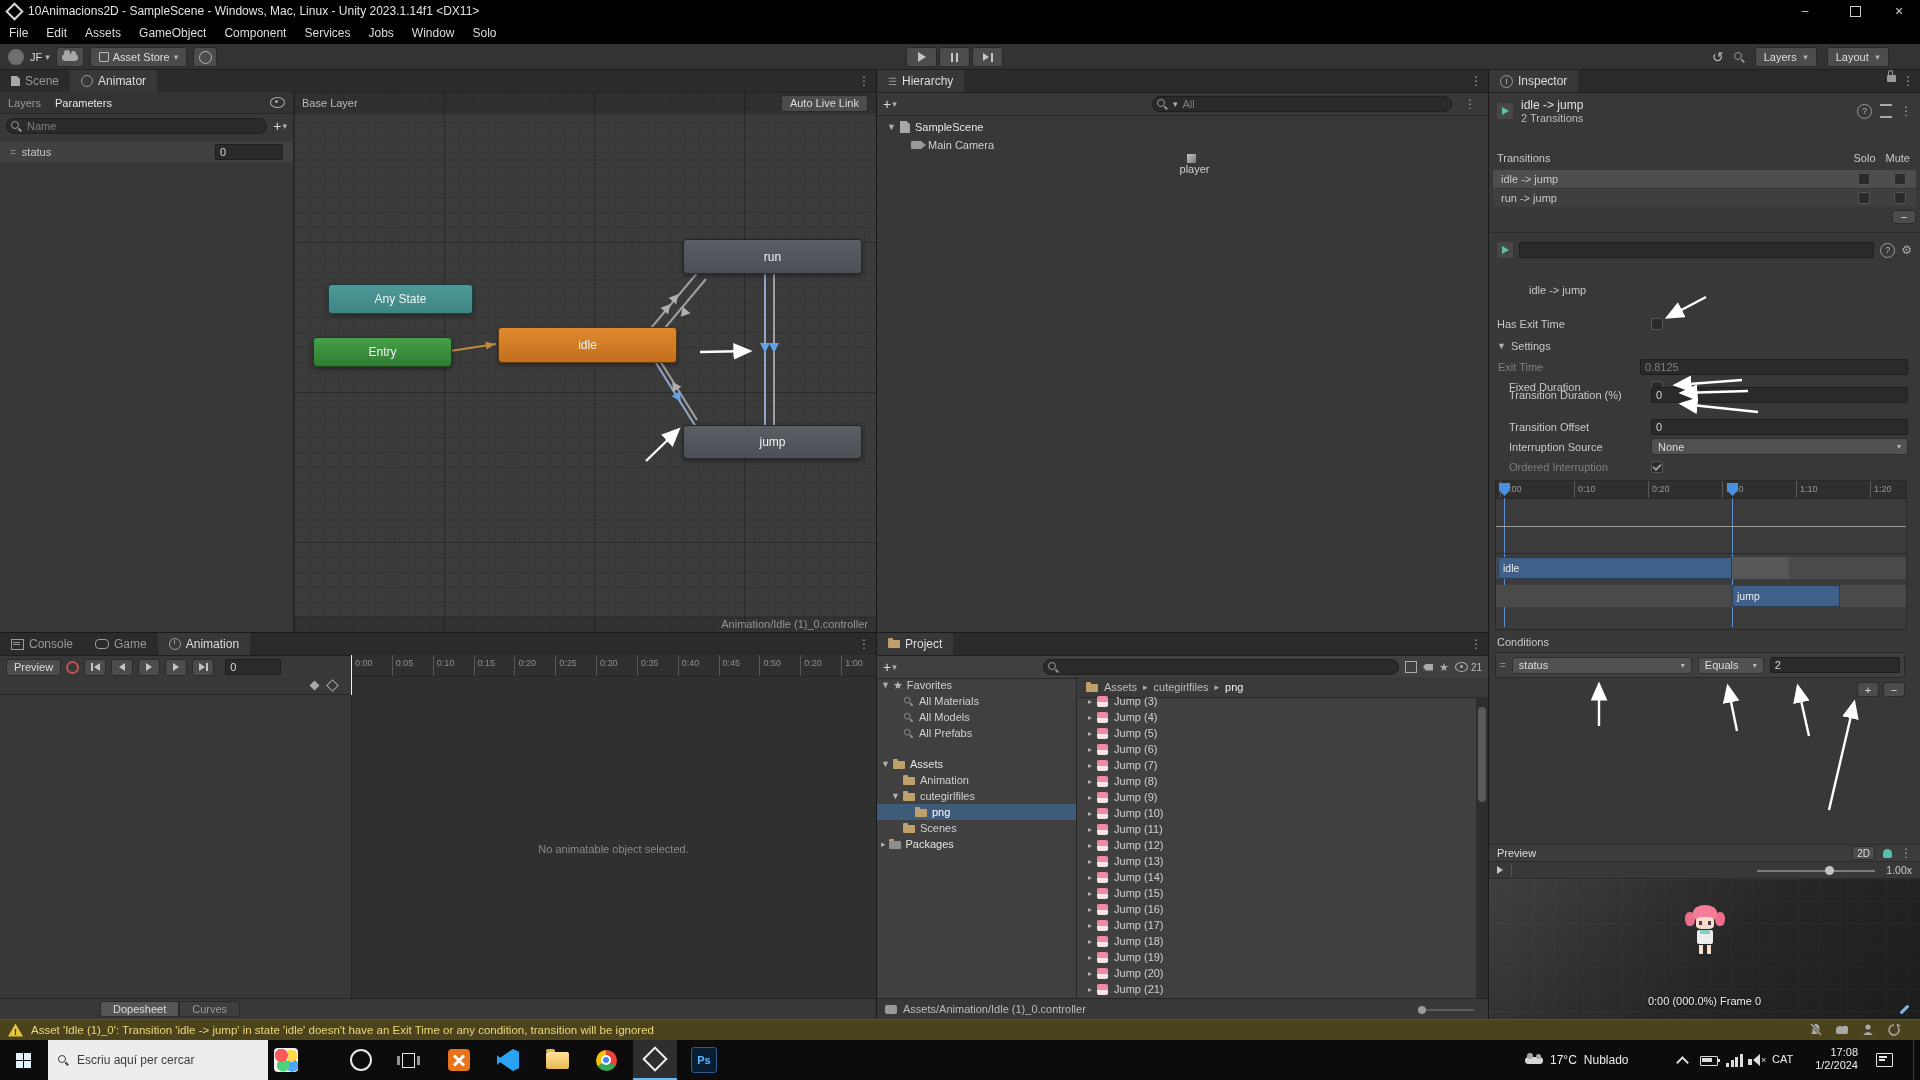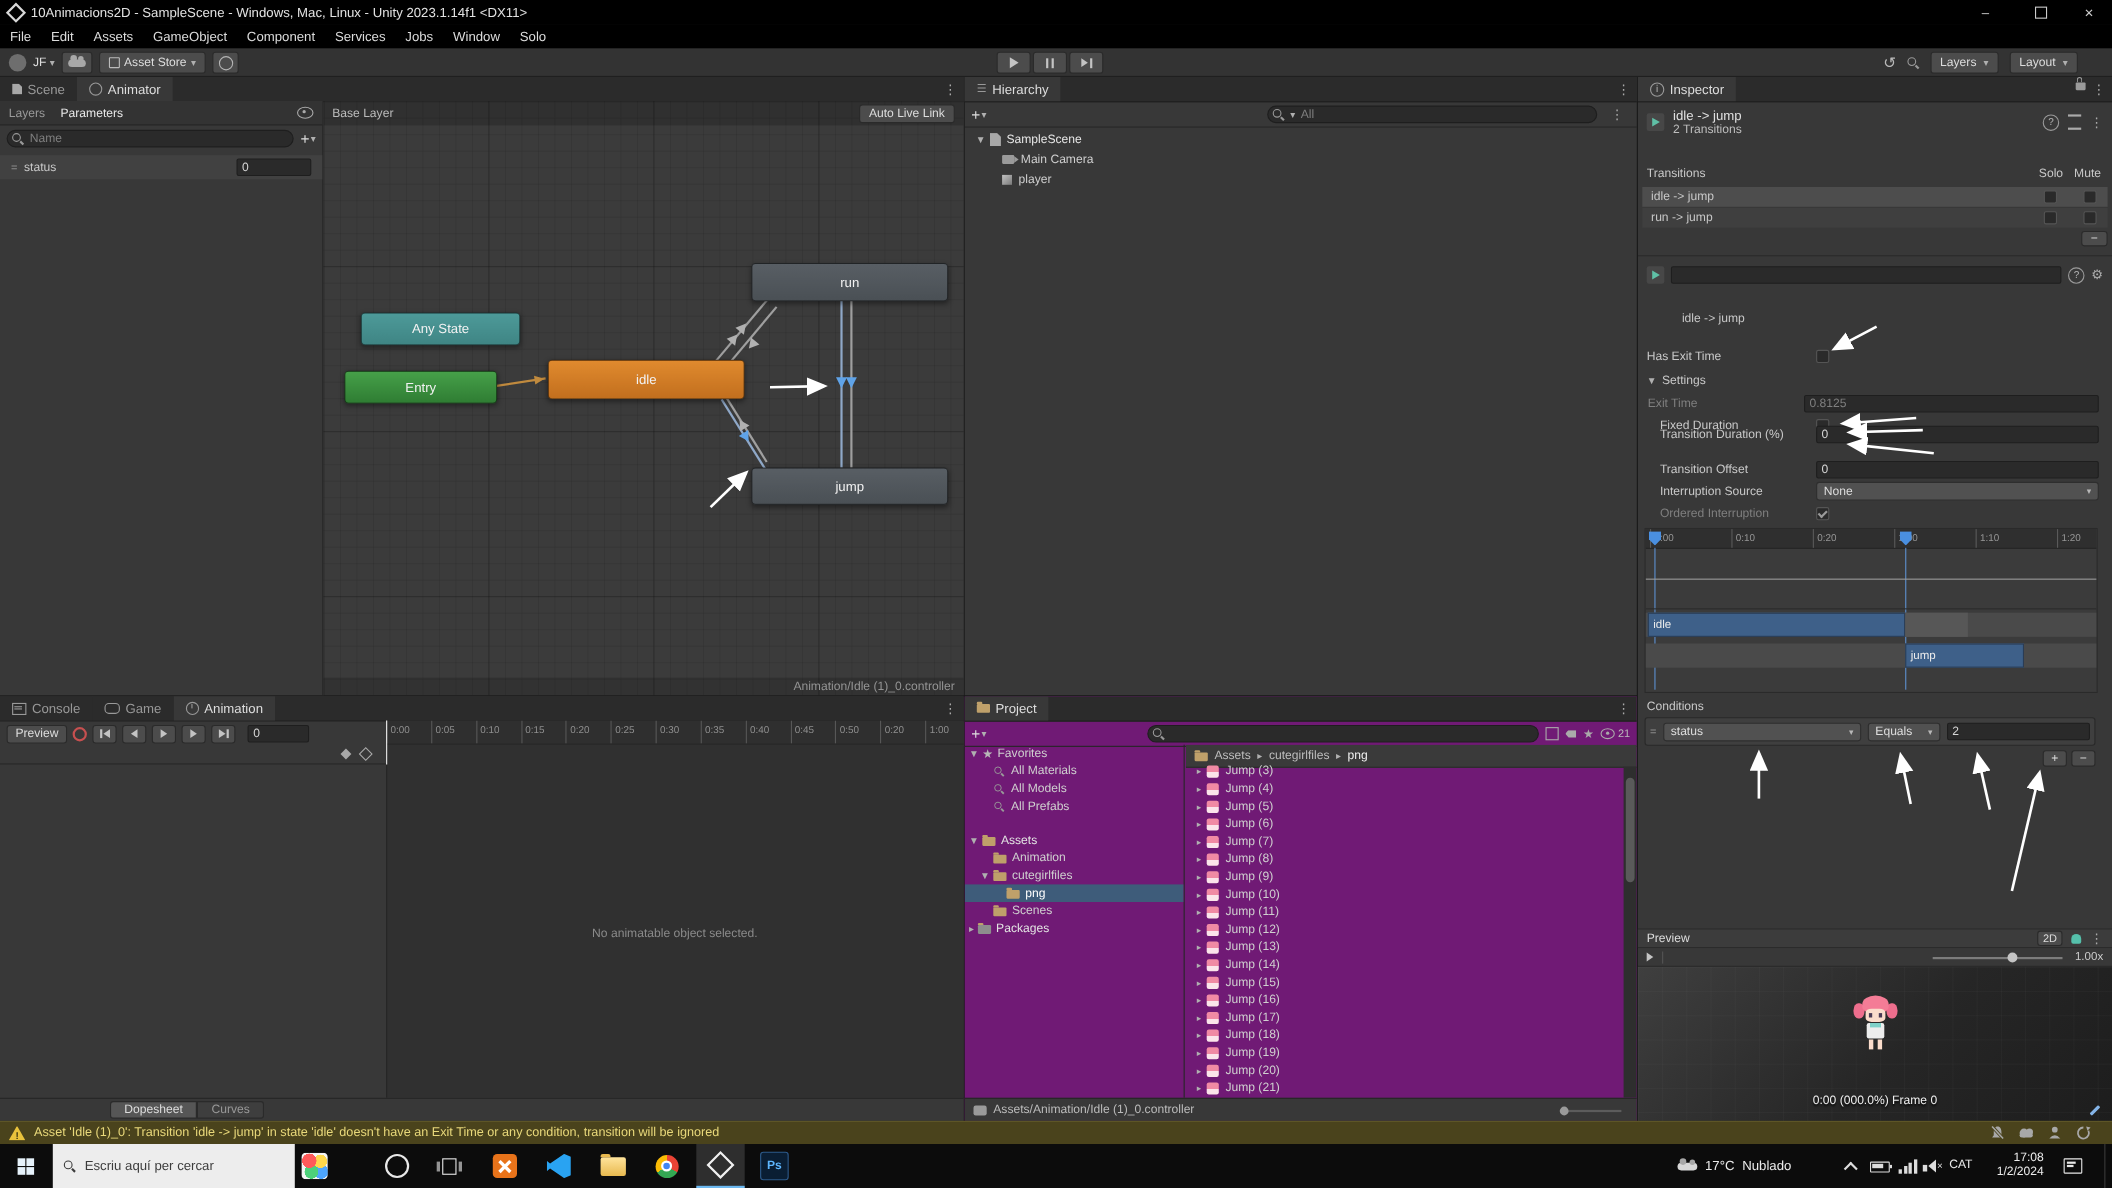--- a/index.html
+++ b/index.html
@@ -250,21 +250,21 @@
   </div>
   <div class="trow" style="height:18px;margin-top:2px;">
     <span class="caret" style="margin-right:4px;">▼</span>
     <span class="ic-doc" style="margin-right:5px;"></span>
     <span style="color:#e6e6e6;">SampleScene</span>
   </div>
   <div class="trow" style="height:18px;padding-left:34px;">
     <span class="ic-cam" style="margin-right:6px;"></span>
     <span>Main Camera</span>
   </div>
-  <div class="trow" style="height:18px;padding-left:34px;">
+  <div class="trow" style="height:18px;padding-left:34px;flex-direction:column;">
     <span class="ic-cube" style="margin-right:6px;"></span>
     <span>player</span>
   </div>
 </div>
 
 <div class="abs" id="panel-inspector" style="left:1489px;top:70px;width:431px;height:949px;background:#383838;">
   <div class="tabbar">
     <span class="tab active">
       <span class="qmark" style="width:11px;height:11px;">i</span>
       <span>Inspector</span>
@@ -520,21 +520,21 @@
     <span style="width:100px;"></span>
     <span class="btn" style="height:16px;padding:0 12px;background:#565656;border-radius:3px 0 0 3px;">
         <span>Dopesheet</span>
       </span>
     <span class="btn" style="height:16px;padding:0 12px;background:#3e3e3e;color:#999;border-radius:0 3px 3px 0;">
         <span>Curves</span>
       </span>
   </div>
 </div>
 
-<div class="abs" id="panel-project" style="left:877px;top:633px;width:611px;height:386px;background:#701a75;overflow:hidden;">
+<div class="abs" id="panel-project" style="left:877px;top:633px;width:611px;height:386px;background:#404040;overflow:hidden;">
   <div class="tabbar">
     <span class="tab active">
         <span class="ic-folder" style="margin-top:0;"></span>
         <span>Project</span>
       </span>
     <span style="flex:1"></span>
     <span class="kebab">⋮</span>
   </div>
   <div class="flex" style="height:22px;border-bottom:1px solid #262626;padding:0 6px;gap:6px;">
     <span class="flex" style="gap:1px;color:#ddd;">

